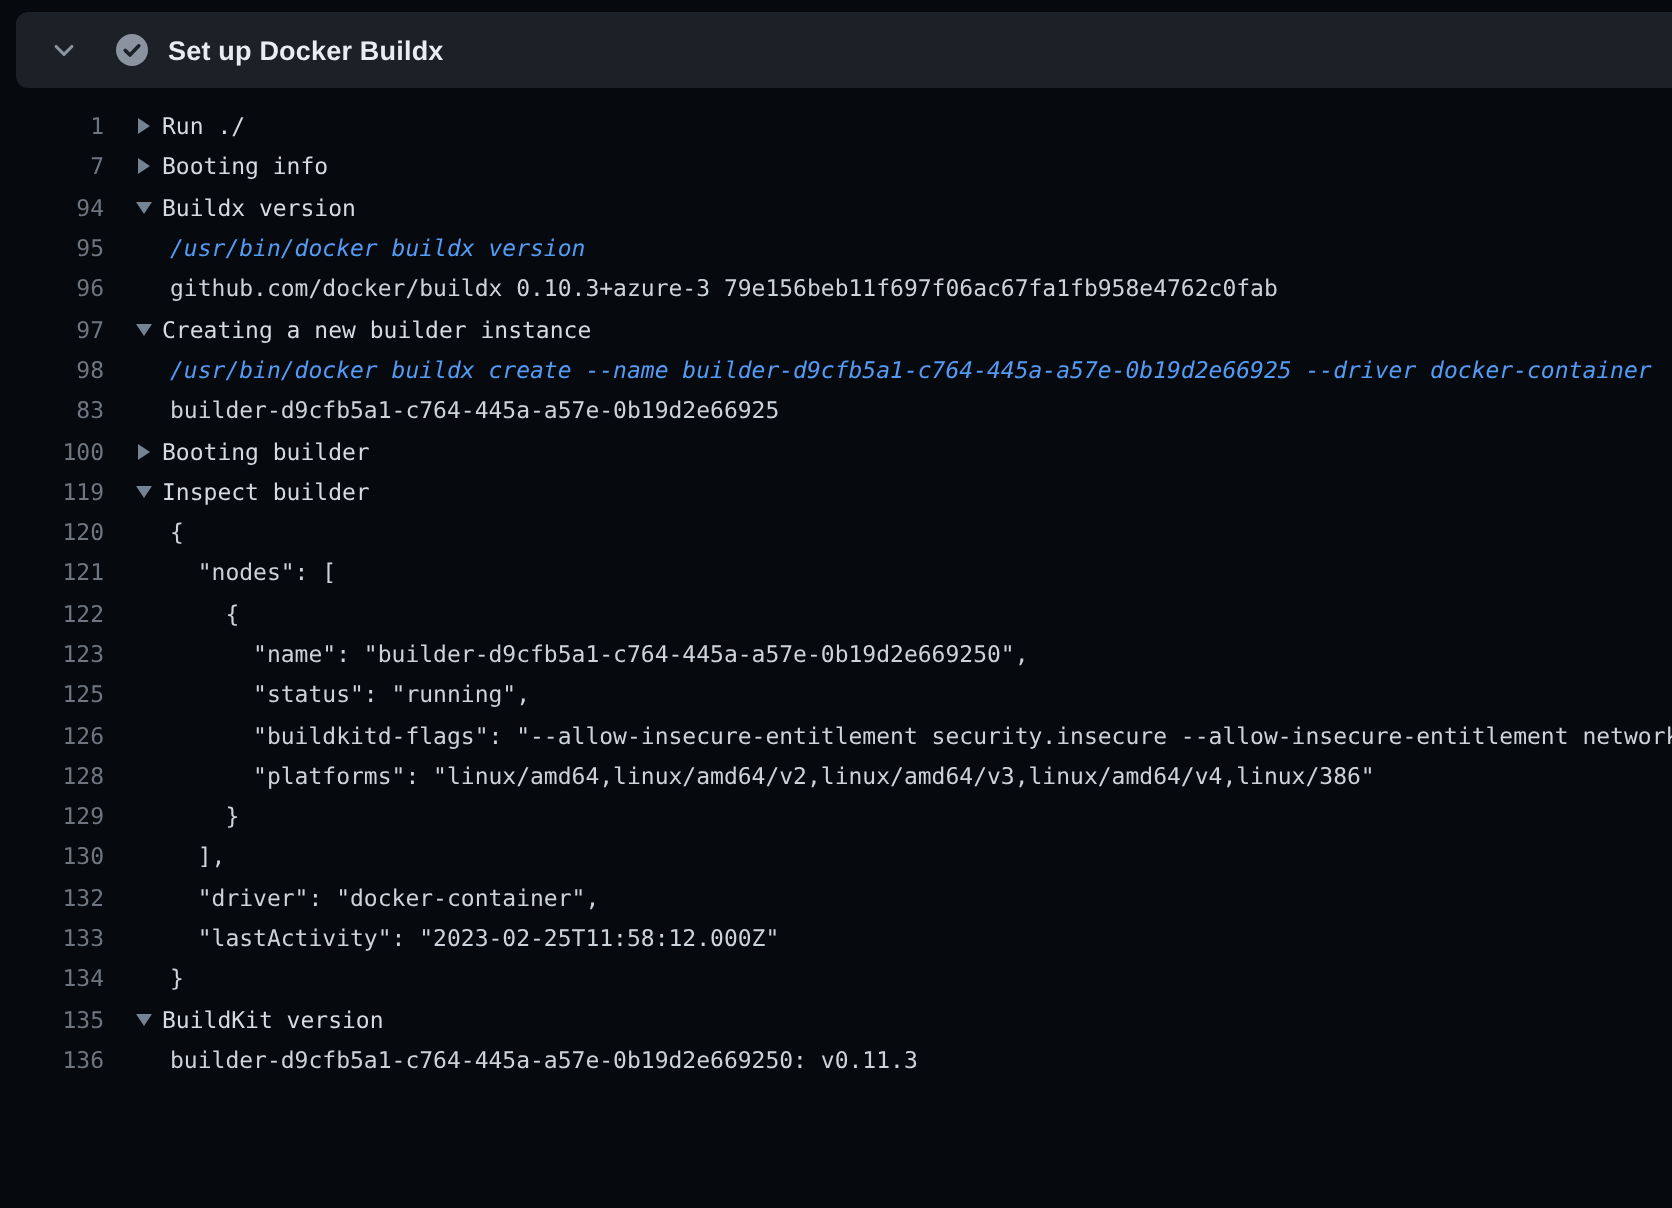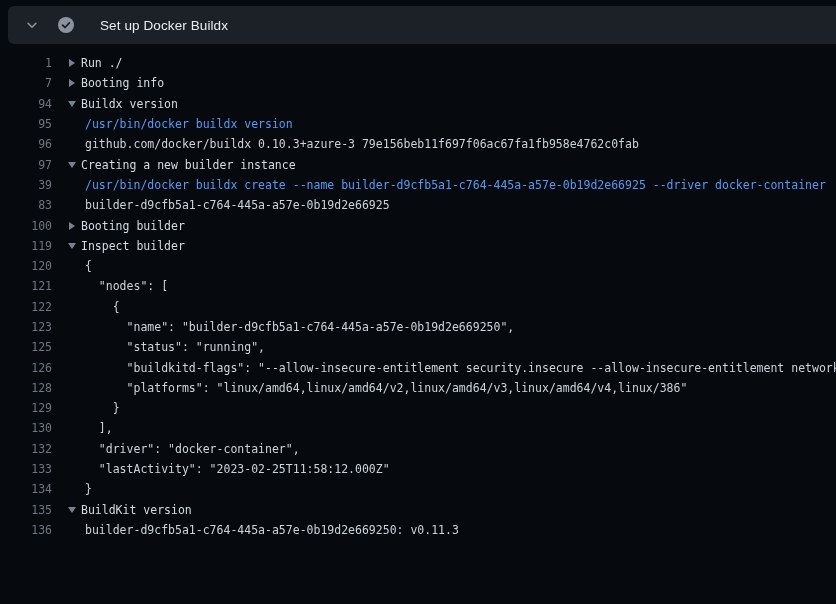--- a/index.html
+++ b/index.html
@@ -23,24 +23,25 @@
     width: 28px; height: 28px;
     display: flex; align-items: center; justify-content: center;
     cursor: pointer;
   }
   .check-wrap {
     width: 16px; height: 16px;
     margin-left: 12px;
     display: flex; align-items: center; justify-content: center;
   }
   .step-title {
-    margin-left: 26px;
+    margin-left: 10px;
     color: #e6edf3;
     font-size: 13.5px;
     letter-spacing: 0.1px;
+    font-weight: bold;
   }
   .log-area {
     margin-top: 9px;
   }
   .log-line {
     height: 20.3px;
     display: flex;
     align-items: center;
     white-space: pre;
     overflow: hidden;
@@ -51,21 +52,21 @@
     flex: 0 0 52px;
     text-align: right;
     color: #6e7681;
     cursor: pointer;
   }
   .line-content {
     margin-left: 16px;
     color: #ccd3da;
   }
   .line-content.output, .line-content.command { padding-left: 17px; }
-  .line-content.command { color: #539bf5; }
+  .line-content.command { color: #539bf5; font-style: italic; }
   .line-content.group {
     display: flex;
     align-items: center;
     cursor: pointer;
     color: #d4dbe2;
   }
   .tri {
     display: inline-block;
     width: 0; height: 0;
     margin-right: 5px;
@@ -101,21 +102,21 @@
   <span class="step-title">Set up Docker Buildx</span>
 </div>
 
 <div class="log-area">
     <div class="log-line"><span class="line-num">1</span><span class="line-content group"><span class="tri tri-right"></span><span>Run ./</span></span></div>
     <div class="log-line"><span class="line-num">7</span><span class="line-content group"><span class="tri tri-right"></span><span>Booting info</span></span></div>
     <div class="log-line"><span class="line-num">94</span><span class="line-content group"><span class="tri tri-down"></span><span>Buildx version</span></span></div>
     <div class="log-line"><span class="line-num">95</span><span class="line-content command">/usr/bin/docker buildx version</span></div>
     <div class="log-line"><span class="line-num">96</span><span class="line-content output">github.com/docker/buildx 0.10.3+azure-3 79e156beb11f697f06ac67fa1fb958e4762c0fab</span></div>
     <div class="log-line"><span class="line-num">97</span><span class="line-content group"><span class="tri tri-down"></span><span>Creating a new builder instance</span></span></div>
-    <div class="log-line"><span class="line-num">39</span><span class="line-content command">/usr/bin/docker buildx create --name builder-d9cfb5a1-c764-445a-a57e-0b19d2e66925 --driver docker-container</span></div>
+    <div class="log-line"><span class="line-num">98</span><span class="line-content command">/usr/bin/docker buildx create --name builder-d9cfb5a1-c764-445a-a57e-0b19d2e66925 --driver docker-container</span></div>
     <div class="log-line"><span class="line-num">83</span><span class="line-content output">builder-d9cfb5a1-c764-445a-a57e-0b19d2e66925</span></div>
     <div class="log-line"><span class="line-num">100</span><span class="line-content group"><span class="tri tri-right"></span><span>Booting builder</span></span></div>
     <div class="log-line"><span class="line-num">119</span><span class="line-content group"><span class="tri tri-down"></span><span>Inspect builder</span></span></div>
     <div class="log-line"><span class="line-num">120</span><span class="line-content output">{</span></div>
     <div class="log-line"><span class="line-num">121</span><span class="line-content output">  "nodes": [</span></div>
     <div class="log-line"><span class="line-num">122</span><span class="line-content output">    {</span></div>
     <div class="log-line"><span class="line-num">123</span><span class="line-content output">      "name": "builder-d9cfb5a1-c764-445a-a57e-0b19d2e669250",</span></div>
     <div class="log-line"><span class="line-num">125</span><span class="line-content output">      "status": "running",</span></div>
     <div class="log-line"><span class="line-num">126</span><span class="line-content output">      "buildkitd-flags": "--allow-insecure-entitlement security.insecure --allow-insecure-entitlement network.host",</span></div>
     <div class="log-line"><span class="line-num">128</span><span class="line-content output">      "platforms": "linux/amd64,linux/amd64/v2,linux/amd64/v3,linux/amd64/v4,linux/386"</span></div>

